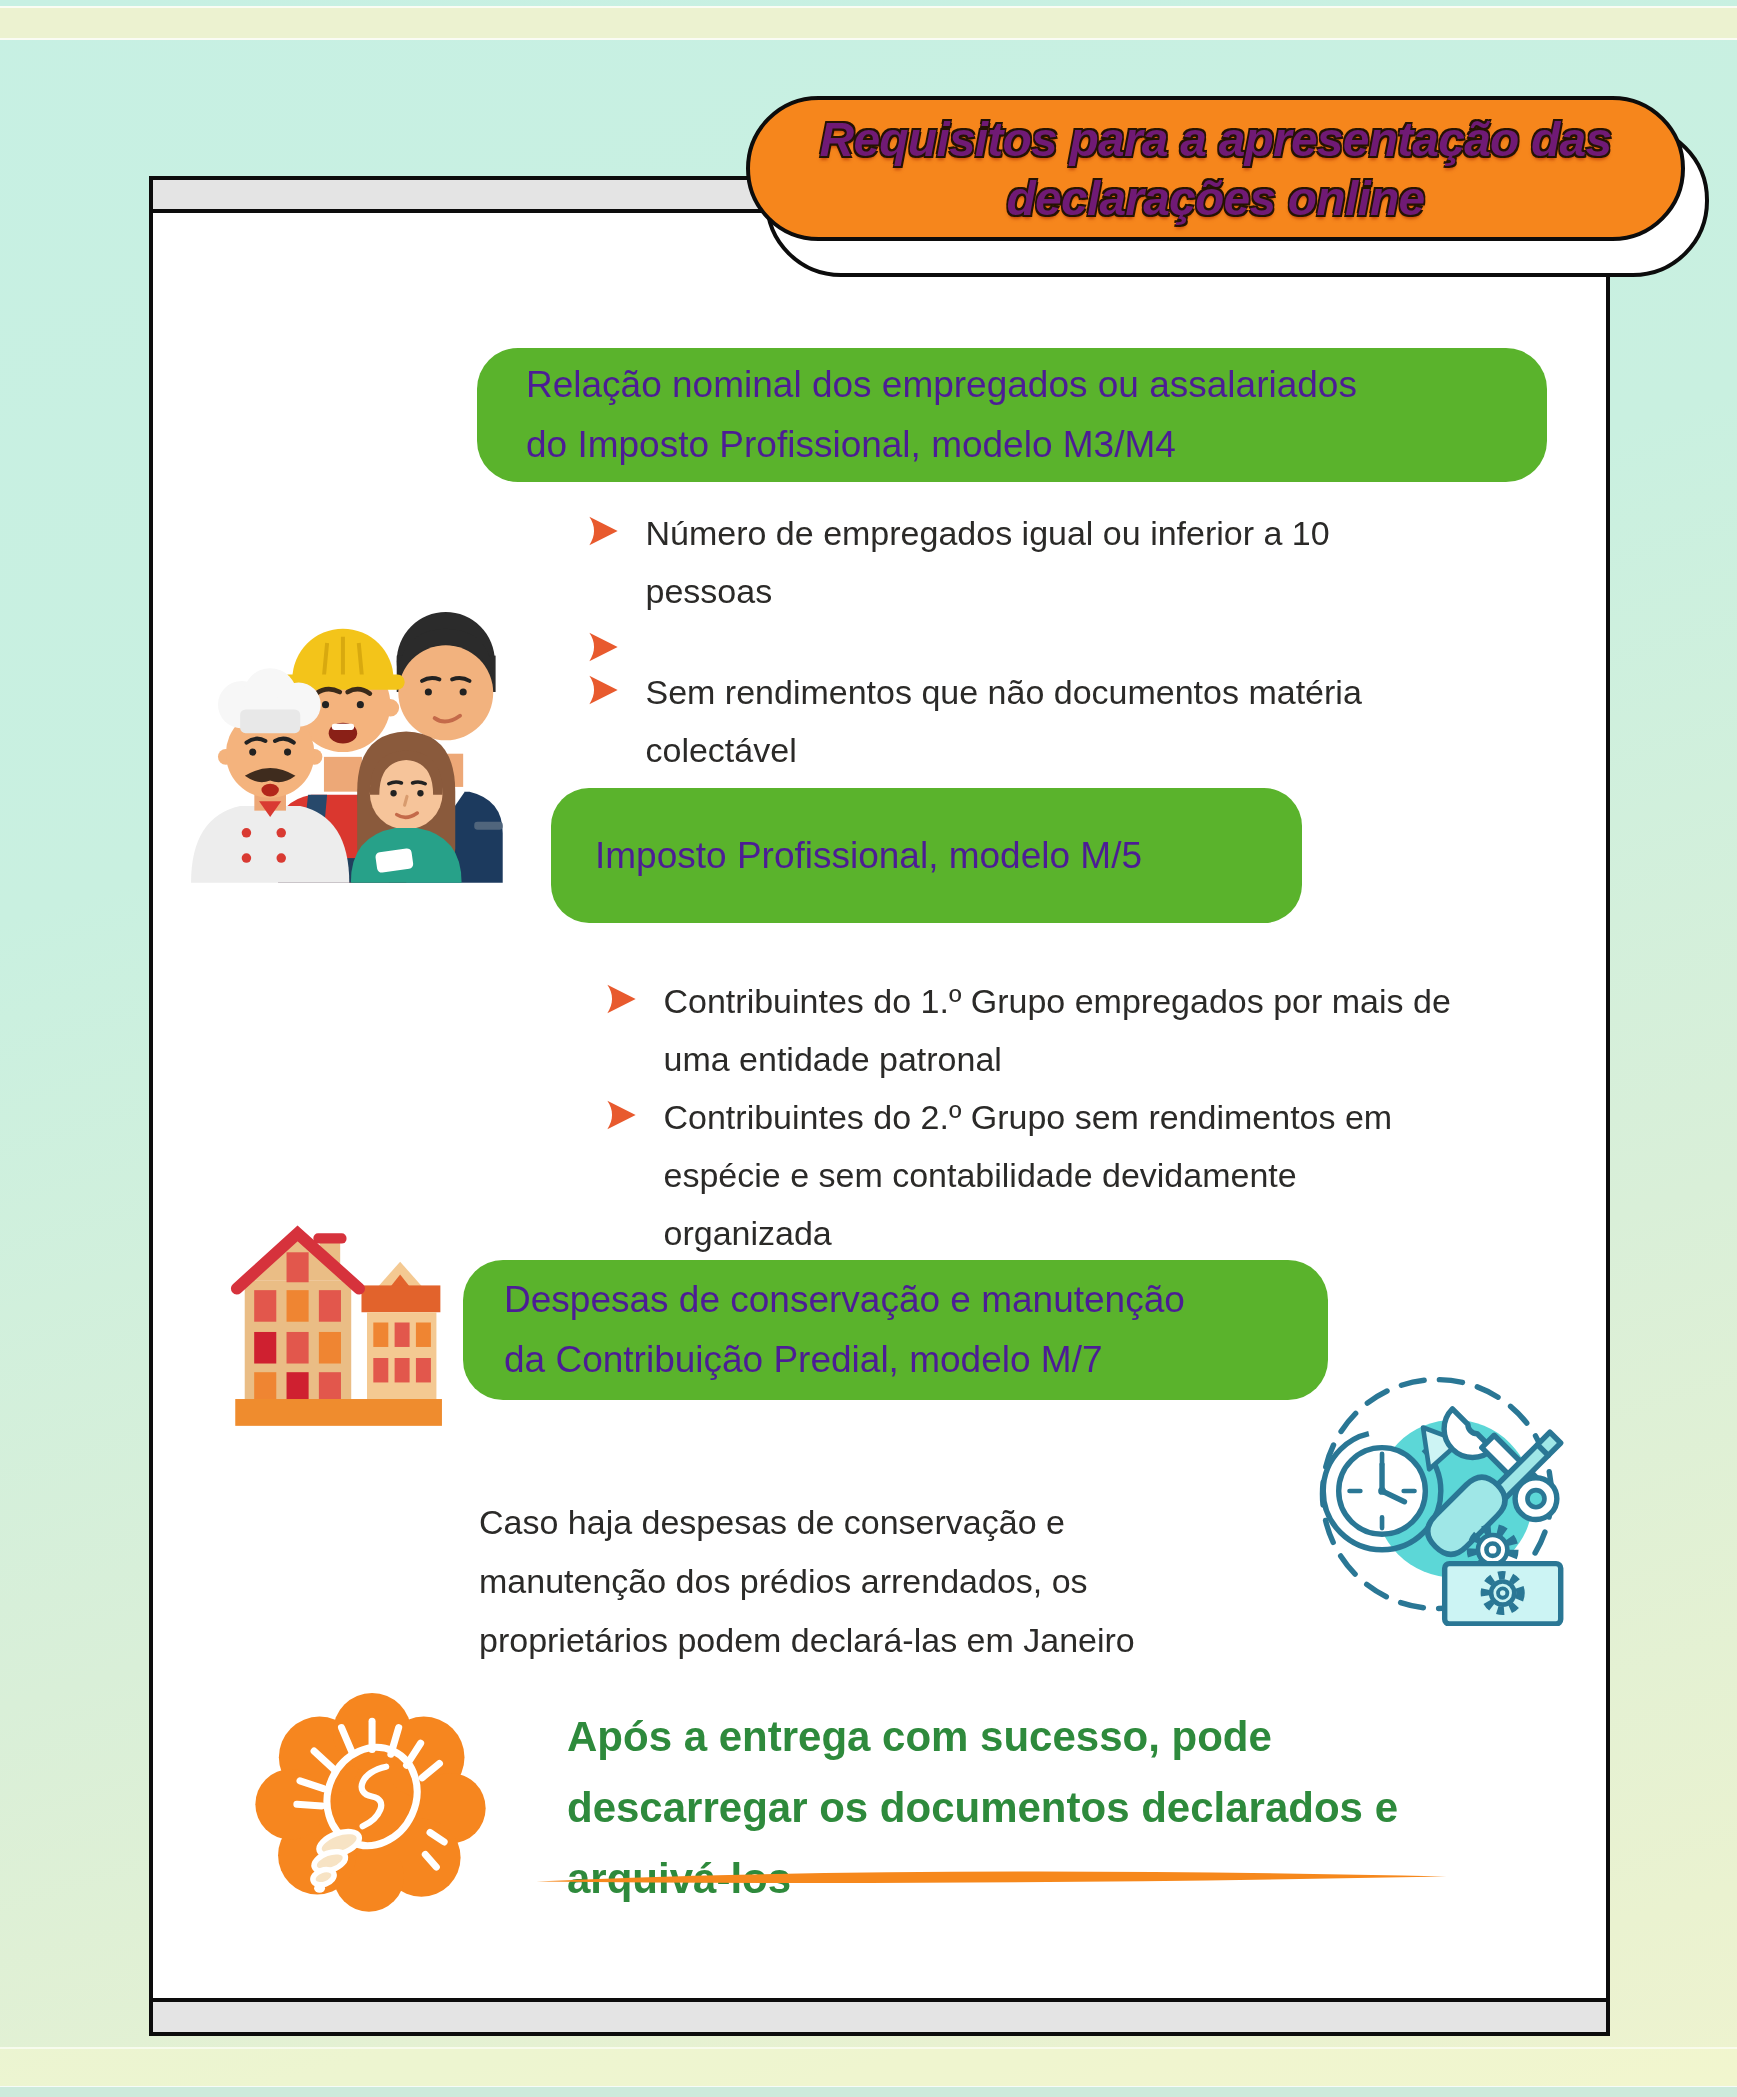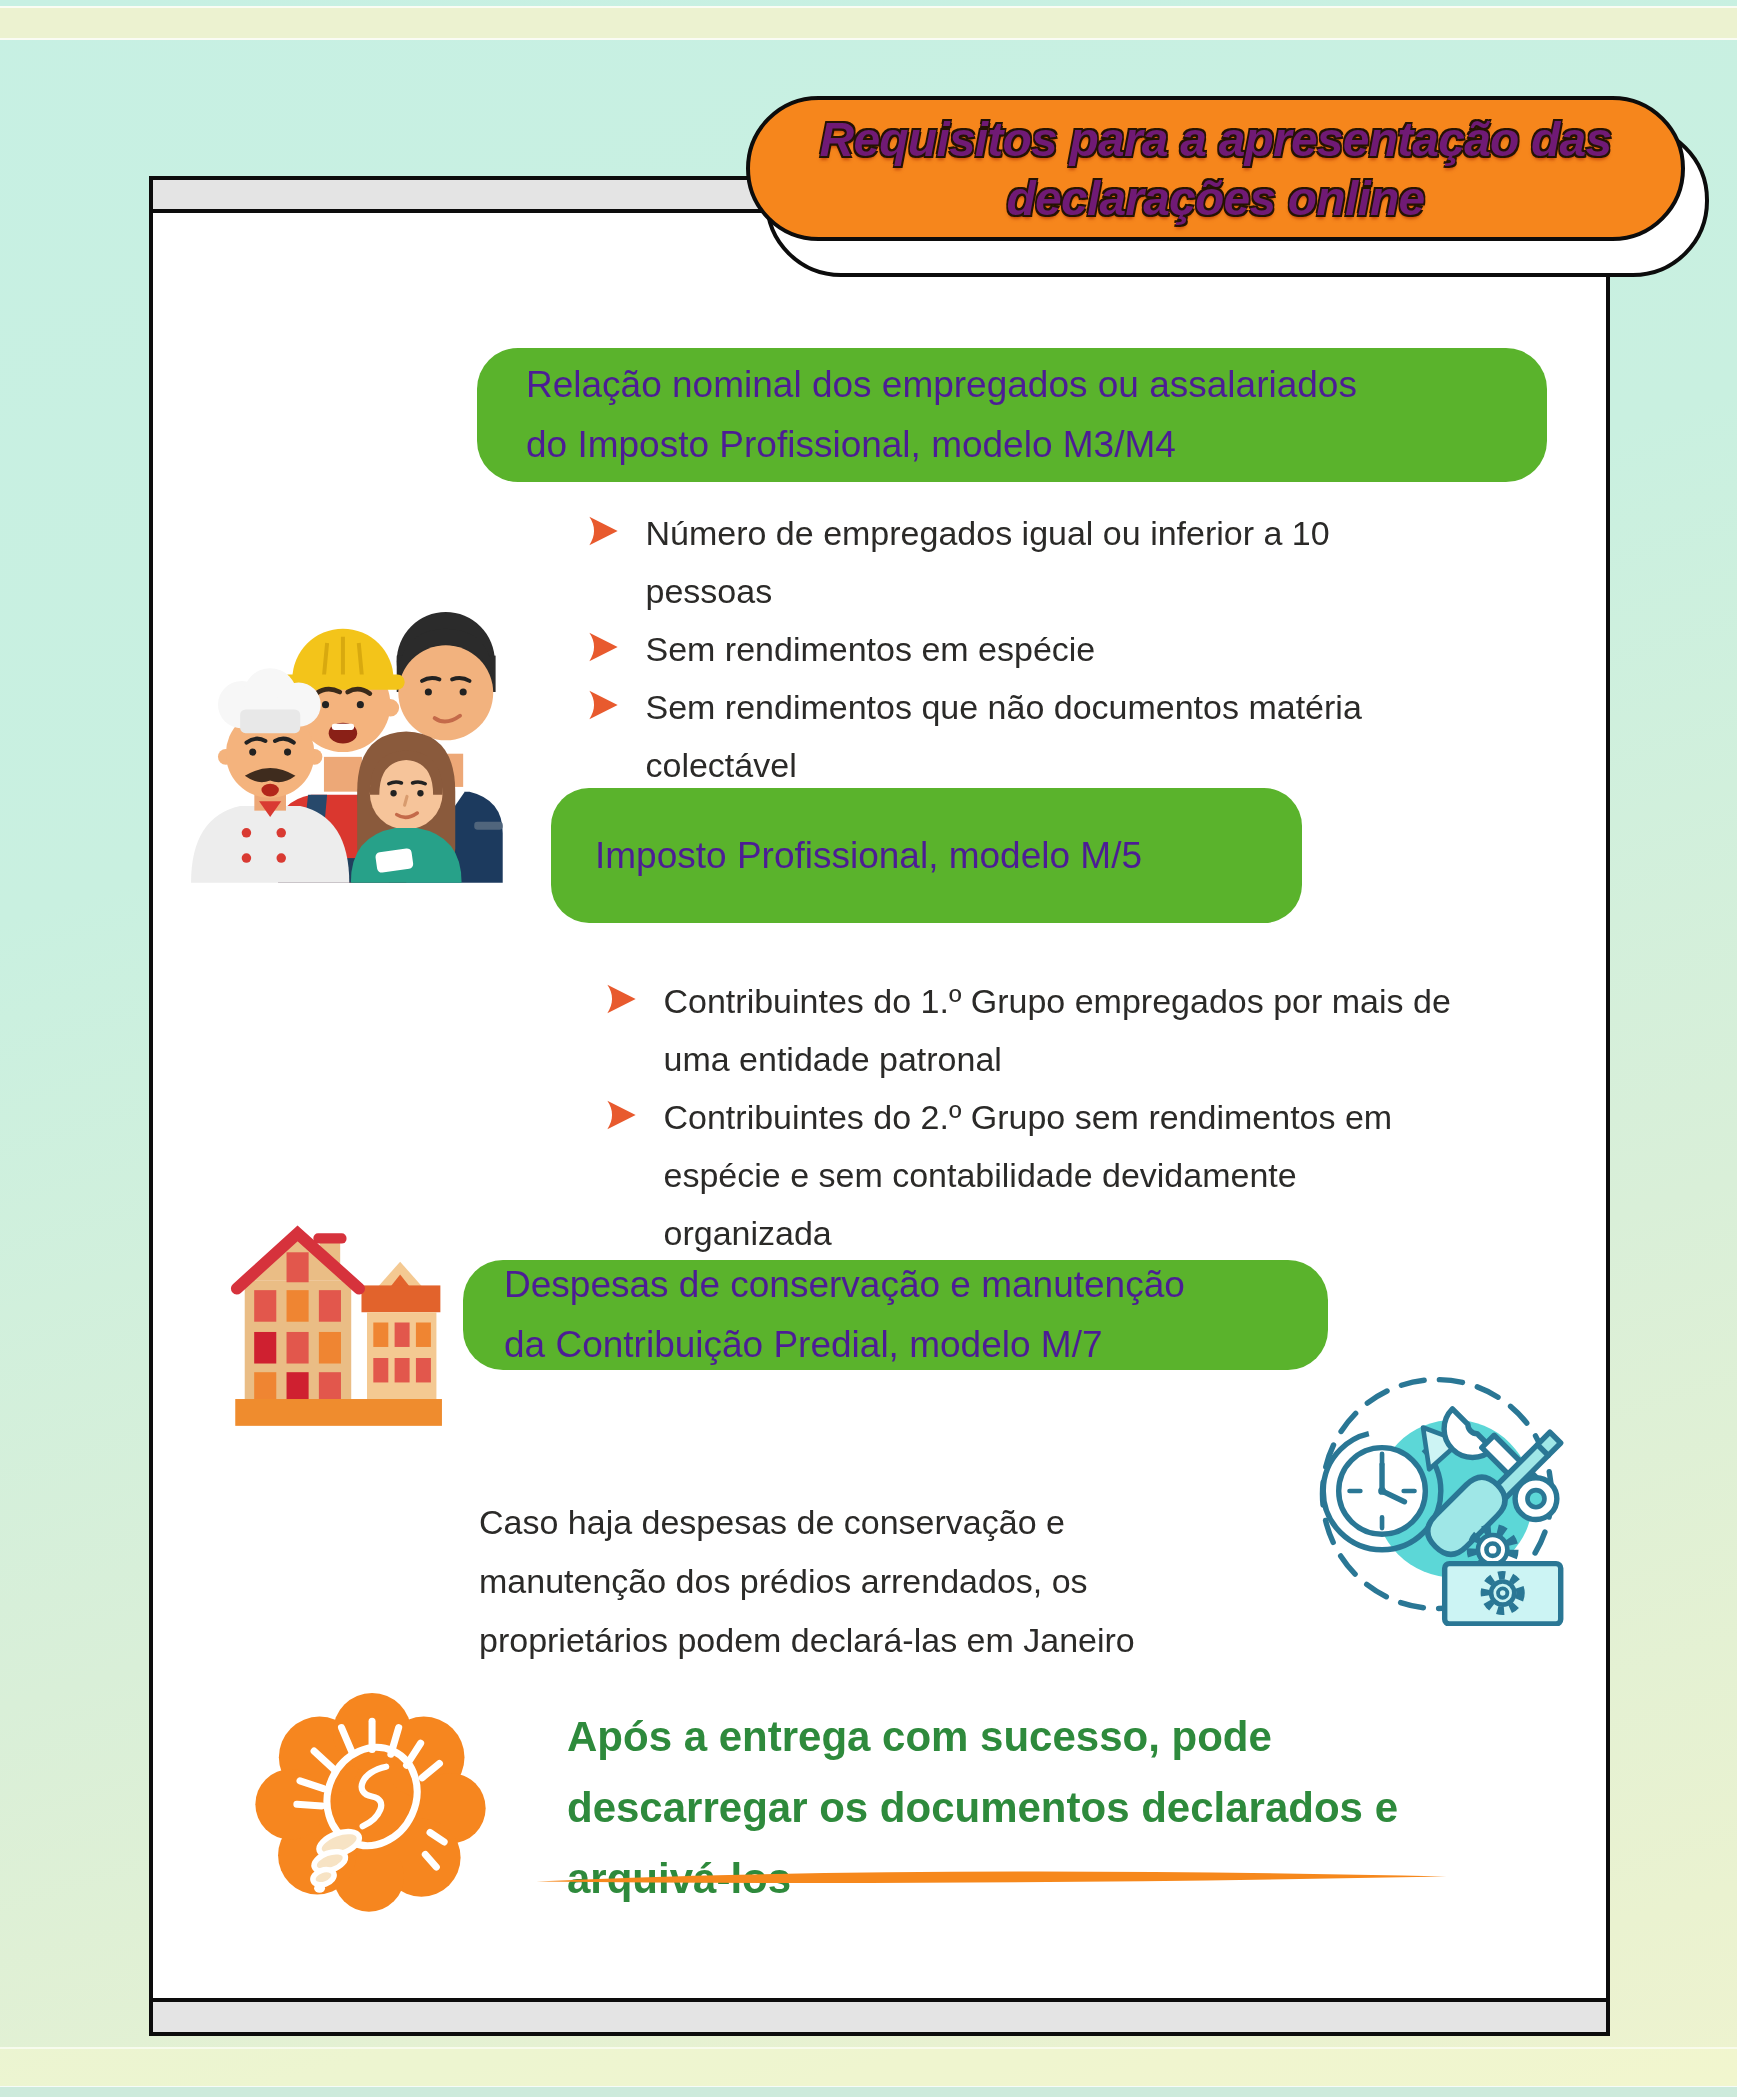--- a/index.html
+++ b/index.html
@@ -30,21 +30,21 @@
   .title-line{font-size:48px;line-height:59px;font-weight:bold;font-style:italic;color:#701a75;
     letter-spacing:-0.8px;
     text-shadow:-1.6px -1.6px 0 #241303, 1.6px -1.6px 0 #241303, -1.6px 1.6px 0 #241303, 1.6px 1.6px 0 #241303,
       0 4px 3.2px rgba(170,40,0,.6);}
 
   .s-banner{position:absolute;background:#5ab32c;color:#4c1d95;box-sizing:border-box;
     display:flex;flex-direction:column;justify-content:center;}
   .s-banner .s-line{font-size:37px;line-height:60px;white-space:nowrap;}
   .banner1{left:477px;top:348px;width:1070px;height:134px;border-radius:41px;padding-left:49px;}
   .banner2{left:551px;top:788px;width:751px;height:135px;border-radius:38px;padding-left:44px;}
-  .banner3{left:463px;top:1260px;width:865px;height:110px;border-radius:40px;padding-left:41px;}
+  .banner3{left:463px;top:1260px;width:865px;height:140px;border-radius:40px;padding-left:41px;}
 
   .bullets{position:absolute;display:flex;flex-direction:column;}
   .bullets1{left:587px;top:504px;}
   .bullets2{left:605px;top:972px;}
   .bullet{display:flex;align-items:flex-start;}
   .bullet-arrow{flex:0 0 auto;margin-top:11px;margin-right:25.5px;}
   .bullet-text{font-size:34px;line-height:58px;color:#2b2a28;max-width:796px;}
 
   .paragraph{position:absolute;left:479px;top:1493px;width:764px;font-size:34px;line-height:59px;color:#2b2a28;}
 
@@ -87,21 +87,20 @@
     <div class="bullet">
       <svg class="bullet-arrow" width="33" height="32" viewBox="0 0 42 40">
           <path d="M3 2 L39 20 L3 38 C11 26 11 14 3 2 Z" fill="#e85a2e"></path>
         </svg>
       <div class="bullet-text">Número de empregados igual ou inferior a 10 pessoas</div>
     </div>
     <div class="bullet">
       <svg class="bullet-arrow" width="33" height="32" viewBox="0 0 42 40">
           <path d="M3 2 L39 20 L3 38 C11 26 11 14 3 2 Z" fill="#e85a2e"></path>
         </svg>
-      <div class="bullet-text">Sem rendimentos em espécie</div>
     </div>
     <div class="bullet">
       <svg class="bullet-arrow" width="33" height="32" viewBox="0 0 42 40">
           <path d="M3 2 L39 20 L3 38 C11 26 11 14 3 2 Z" fill="#e85a2e"></path>
         </svg>
       <div class="bullet-text">Sem rendimentos que não documentos matéria colectável</div>
     </div>
   </div>
 
   <div class="icon-box workers-box">

